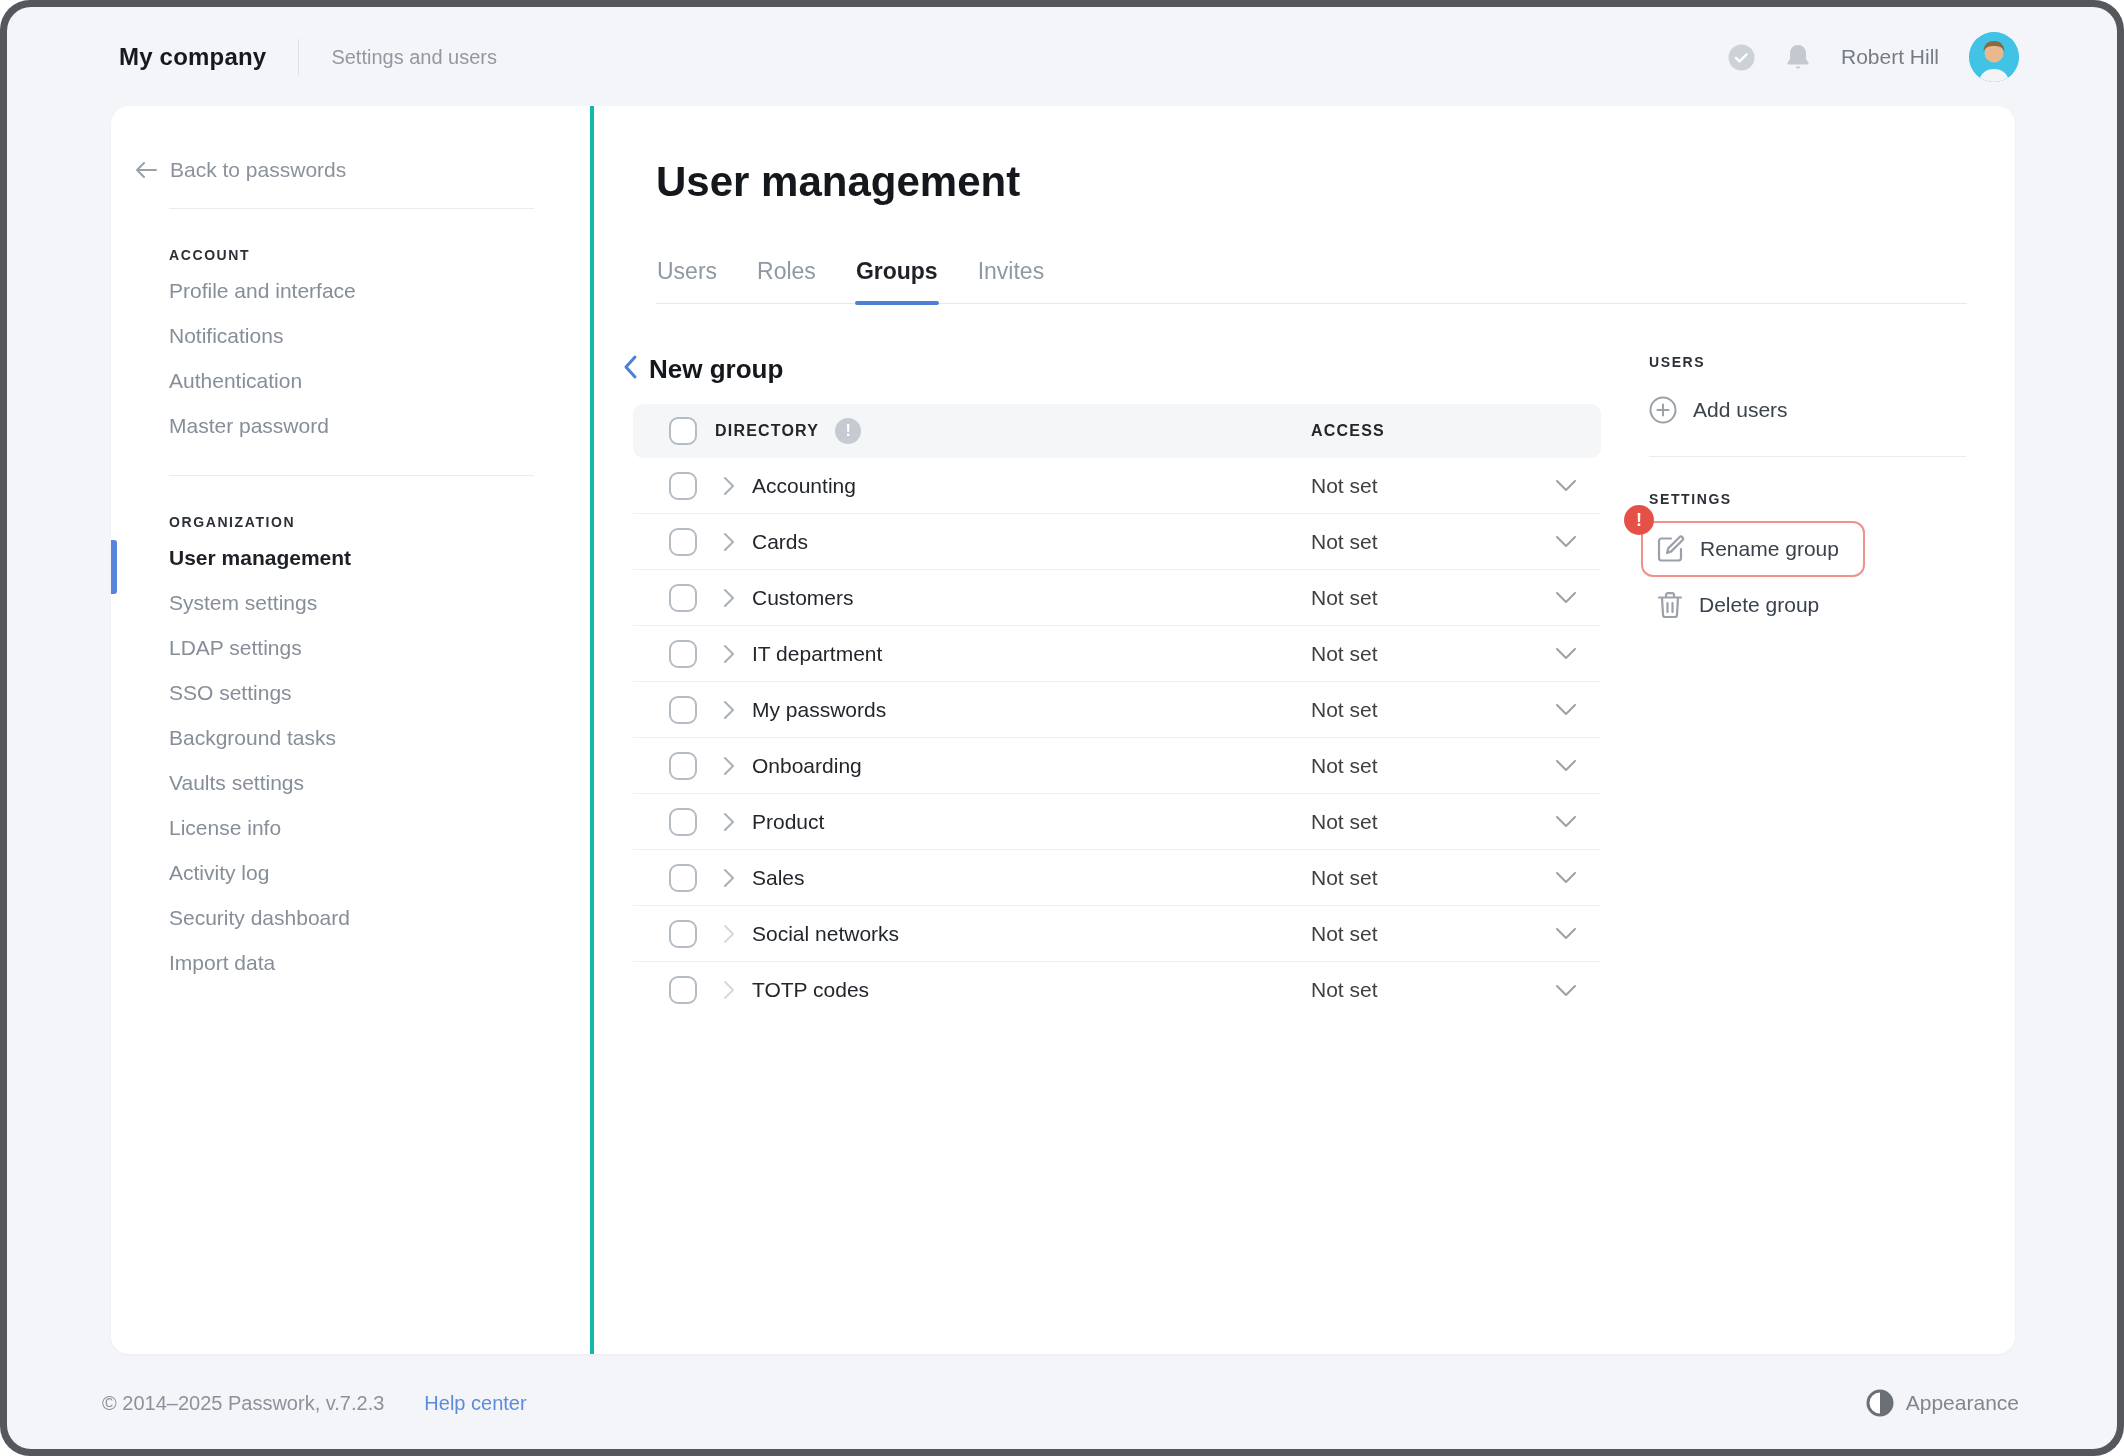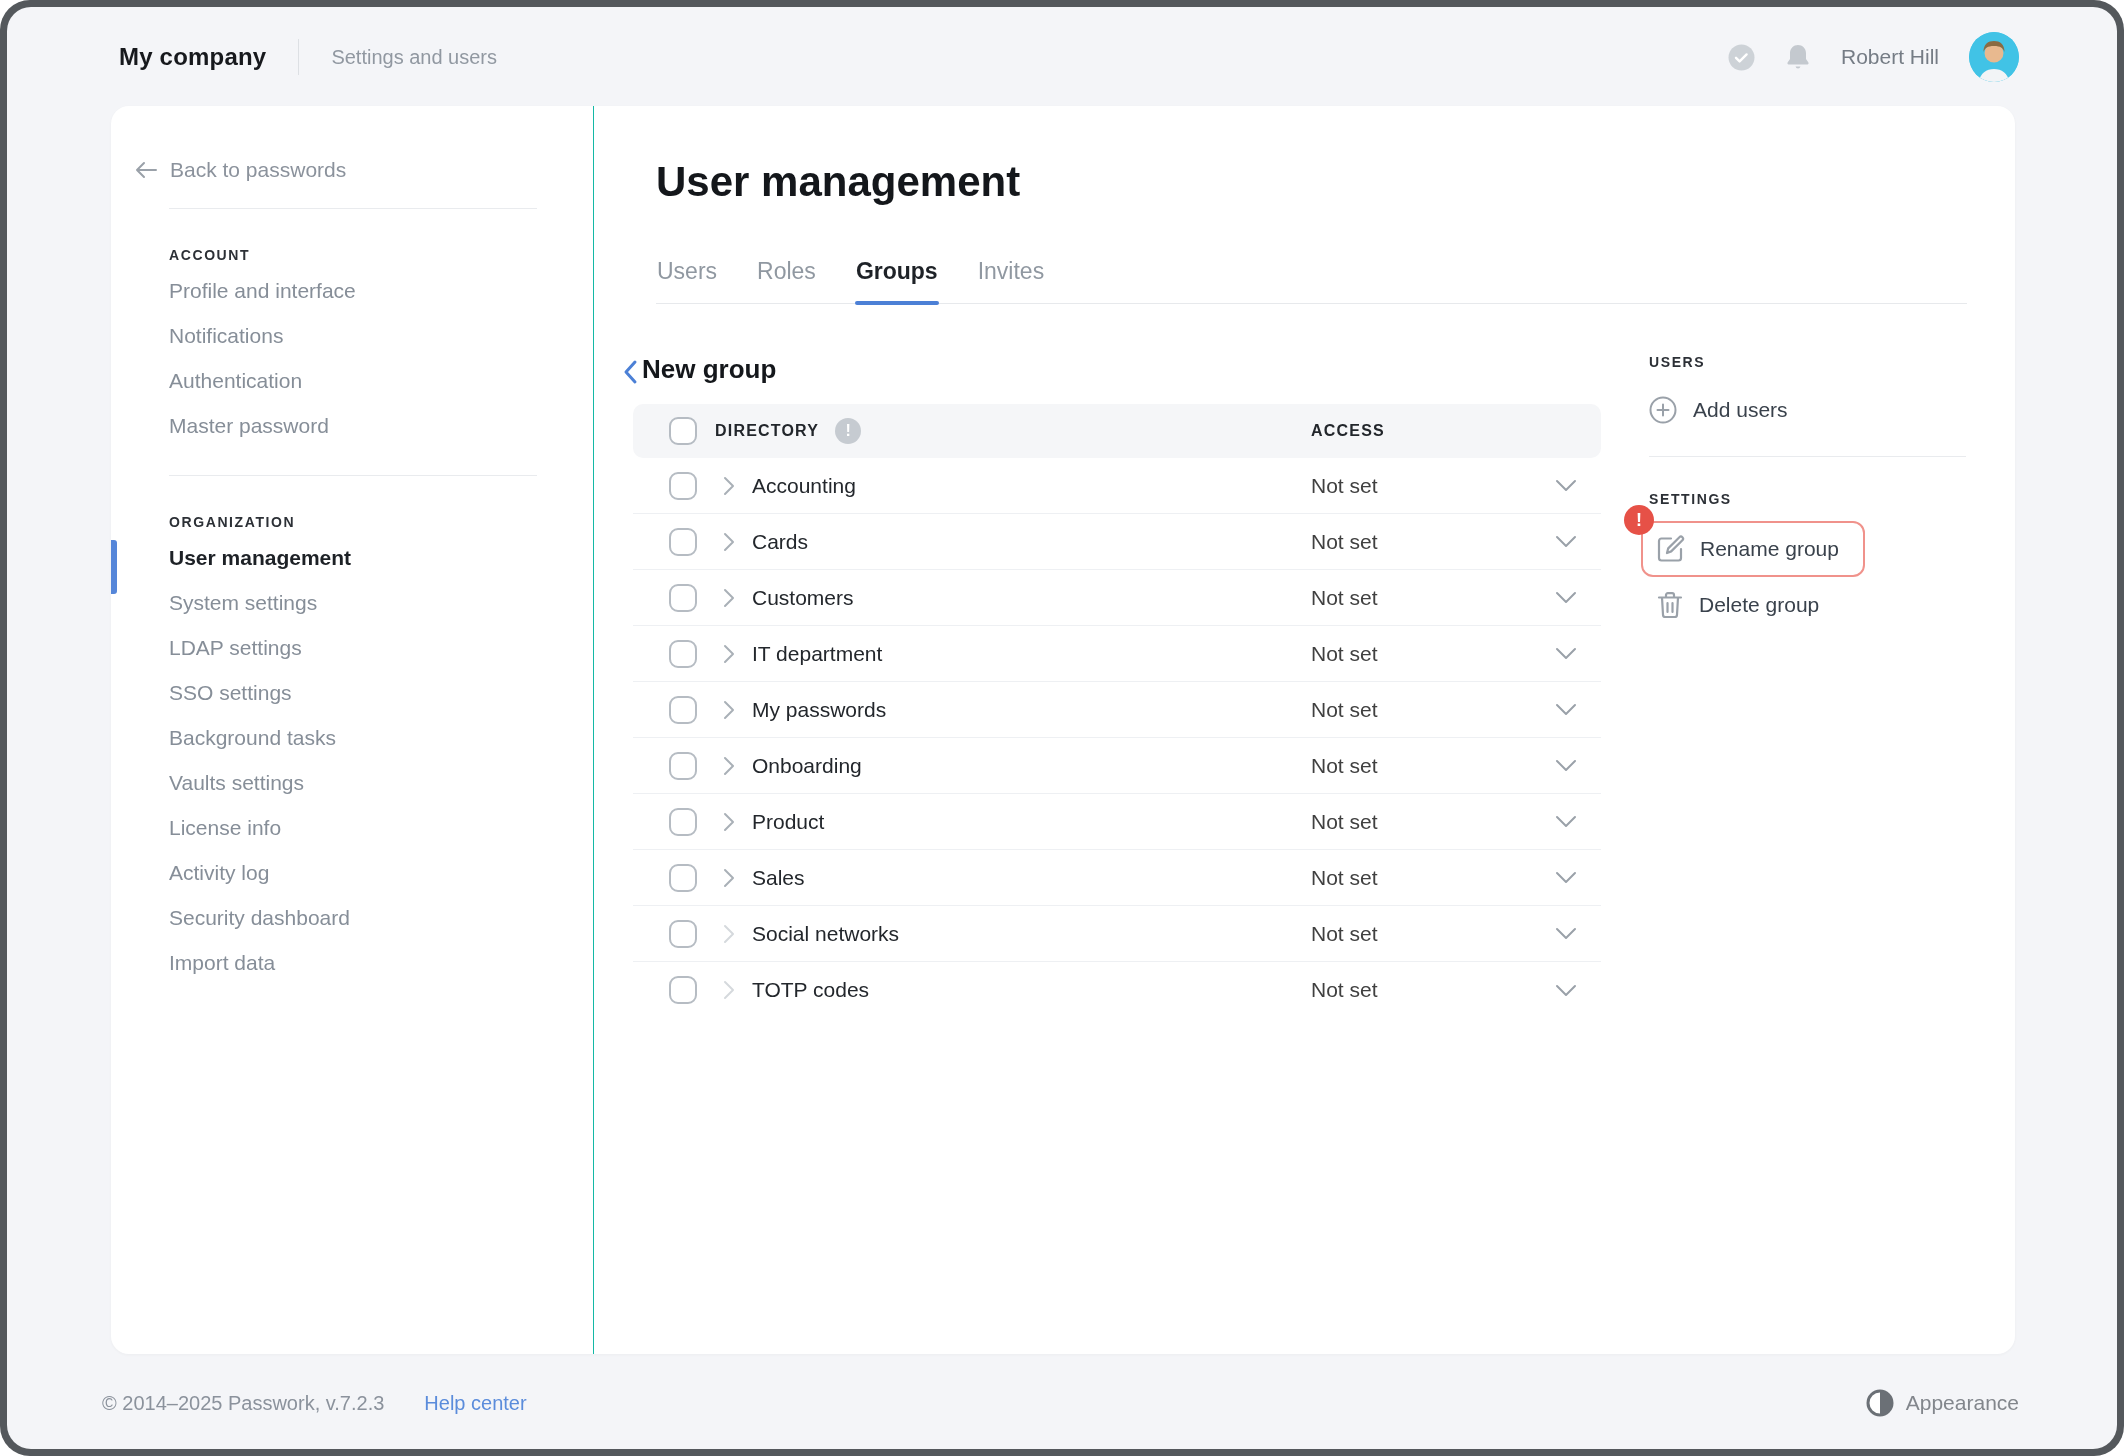--- a/index.html
+++ b/index.html
@@ -14,37 +14,37 @@
   .topbar-section { font-size:20px; color:#9198a1; }
   .topbar-right { margin-left:auto; display:flex; align-items:center; gap:30px; }
   .icon-btn { background:none; border:none; cursor:pointer; display:flex; align-items:center; }
   .user-name { font-size:21px; color:#757c85; }
   .avatar { width:50px; height:50px; border-radius:50%; background:#41c3e6; overflow:hidden; border:none; cursor:pointer; display:block; }
 
   
   .card { position:absolute; left:104px; top:99px; width:1904px; height:1248px; background:#ffffff; border-radius:18px; box-shadow:0 1px 3px rgba(40,45,50,.04); }
 
   
-  .sidebar { position:absolute; left:0; top:0; bottom:0; width:483px; border-right:1px solid #14b8a6; padding-top:52px; }
+  .sidebar { position:absolute; left:0; top:0; bottom:0; width:483px; border-right:4px solid #14b8a6; padding-top:52px; }
   .active-bar { position:absolute; left:0; top:434px; width:6px; height:54px; background:#5586d9; border-radius:0 3px 3px 0; }
   .back-link { display:flex; align-items:center; gap:13px; margin-left:24px; font-size:21px; color:#8b929c; background:none; border:none; cursor:pointer; }
   .side-divider { height:1px; background:#e9ebee; margin:26px 56px 0 58px; }
   .side-title { margin:38px 0 6px 58px; font-size:14px; font-weight:700; color:#2c3036; letter-spacing:1.6px; }
   .side-item { display:block; width:100%; text-align:left; background:none; border:none; cursor:pointer; padding:10px 0 11px 58px; font-size:21px; color:#868e98; font-family:inherit; }
   .side-item.active { color:#1d2126; font-weight:700; }
 
   
   .main { position:absolute; left:545px; top:0; right:0; bottom:0; }
   .page-title { position:absolute; left:0; top:52px; font-size:42px; font-weight:700; color:#14171b; }
   .tabs { position:absolute; left:0; top:152px; right:48px; display:flex; gap:38px; border-bottom:1px solid #e7e9ec; }
   .tab { position:relative; background:none; border:none; cursor:pointer; font-family:inherit; font-size:23px; color:#9098a1; padding:0 1px 18px 1px; }
   .tab.active { color:#1e2227; font-weight:700; }
   .tab.active::after { content:""; position:absolute; left:0; right:0; bottom:-2px; height:4px; background:#4c80d6; border-radius:2px; }
 
-  .group-header { position:absolute; left:-34px; top:248px; display:flex; align-items:flex-end; gap:4px; }
+  .group-header { position:absolute; left:-34px; top:248px; display:flex; align-items:flex-start; gap:11px; }
   .group-title { font-size:26px; font-weight:700; color:#14171b; }
   .chev-left-btn { background:none; border:none; cursor:pointer; display:flex; align-items:center; }
 
   
   .table { position:absolute; left:-23px; top:298px; width:968px; }
   .thead { height:54px; background:#f5f6f8; border-radius:10px; display:flex; align-items:center; padding-left:36px; position:relative; }
   .th-label { margin-left:18px; font-size:16px; font-weight:700; color:#22262b; letter-spacing:1.2px; }
   .th-access { position:absolute; left:678px; font-size:16px; font-weight:700; color:#22262b; letter-spacing:1.2px; }
   .info-dot { margin-left:16px; width:26px; height:26px; border-radius:50%; background:#c6cbd1; color:#ffffff; font-size:16px; font-weight:700; display:flex; align-items:center; justify-content:center; border:none; cursor:pointer; }
   .cb { width:28px; height:28px; border:2px solid #b6bcc3; border-radius:9px; background:#fff; flex:none; cursor:pointer; appearance:none; }

